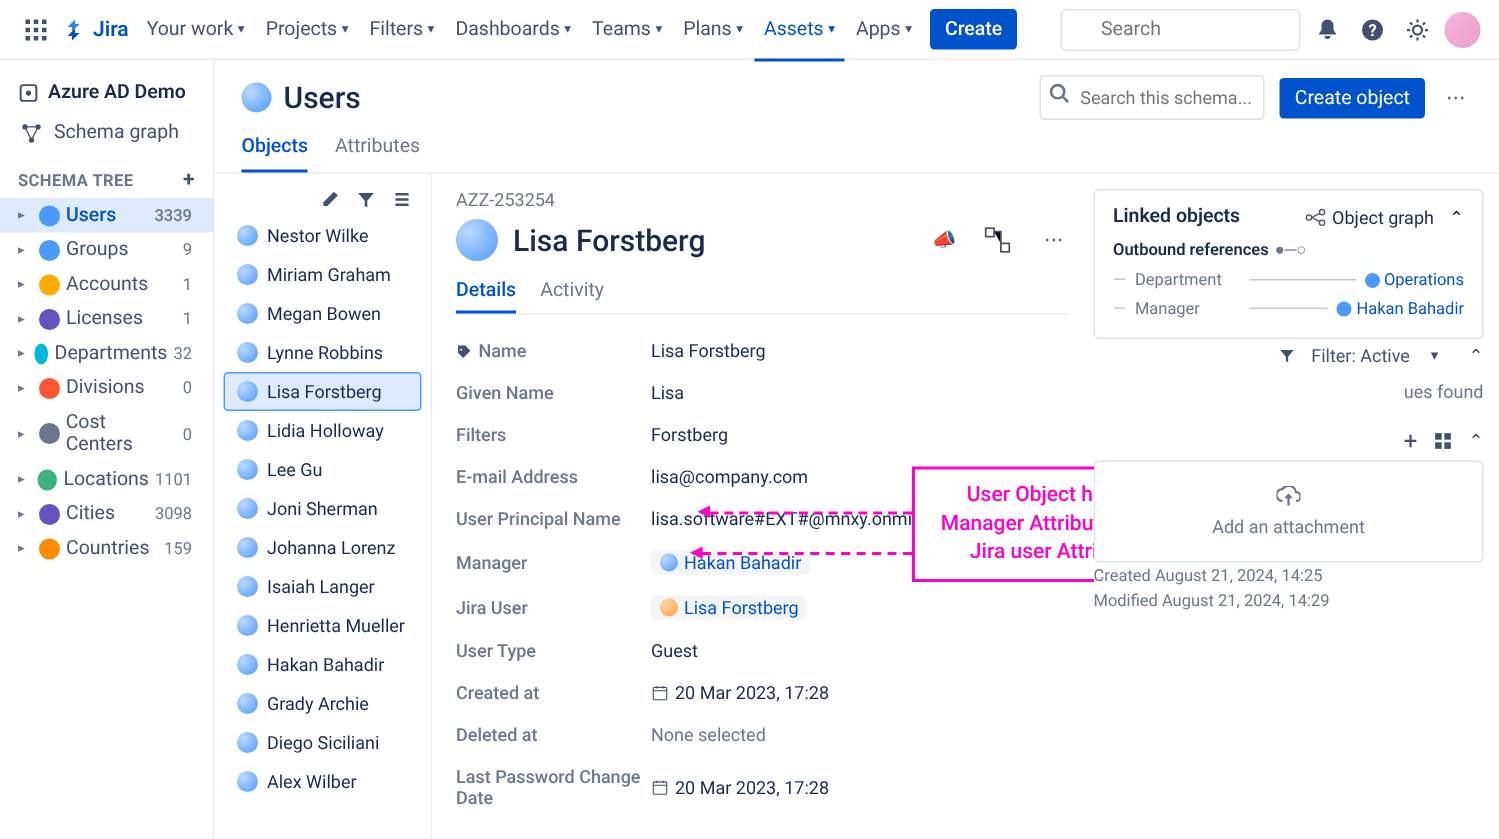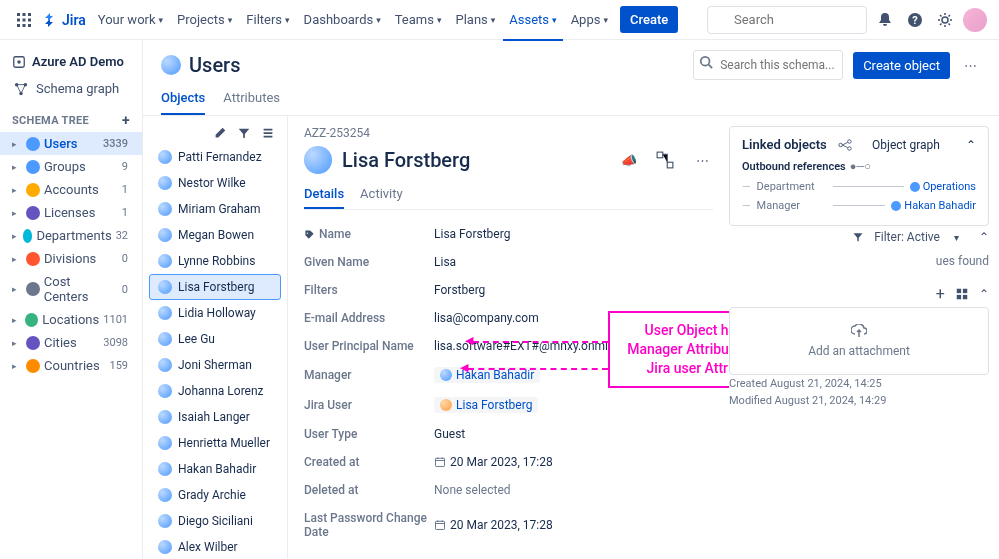--- a/index.html
+++ b/index.html
@@ -287,24 +287,20 @@
             </span>
           <span>
               <svg width="14" height="14" viewBox="0 0 16 16">
                 <path stroke="#42526E" stroke-width="2" d="M3 4h10M3 8h10M3 12h10"></path>
               </svg>
             </span>
         </div>
         <div id="objlist-items">
             <div class="objitem">
               <span class="pavatar"></span>
-              <span>Patti Fernandez</span>
-            </div>
-            <div class="objitem">
-              <span class="pavatar"></span>
               <span>Nestor Wilke</span>
             </div>
             <div class="objitem">
               <span class="pavatar"></span>
               <span>Miriam Graham</span>
             </div>
             <div class="objitem">
               <span class="pavatar"></span>
               <span>Megan Bowen</span>
             </div>
@@ -469,21 +465,21 @@
 
         <div class="annot-arrow" style="top:225px;left:185px;width:135px"></div>
         <div class="annot-arrow" style="top:252px;left:180px;width:140px"></div>
         <div class="annot" style="top:195px;left:320px;width:190px">User Object have a Manager Attribute and a Jira user Attribute</div>
       </div>
 
       <div class="sidecards">
         <div class="card">
           <div class="chd">
             <span>Linked objects</span>
-            <span style="display:flex;align-items:center;gap:20px;font-weight:400;font-size:12px">
+            <span style="display:flex;align-items:center;gap:4px;font-weight:400;font-size:12px">
               <svg width="14" height="14" viewBox="0 0 16 16">
                   <circle cx="3" cy="8" r="2" fill="none" stroke="#42526E"></circle>
                   <circle cx="13" cy="4" r="2" fill="none" stroke="#42526E"></circle>
                   <circle cx="13" cy="12" r="2" fill="none" stroke="#42526E"></circle>
                   <path stroke="#42526E" d="M5 8l6-3M5 8l6 3"></path>
                 </svg>
               <span>Object graph</span>
               <span style="margin-left:6px">⌃</span>
             </span>
           </div>

